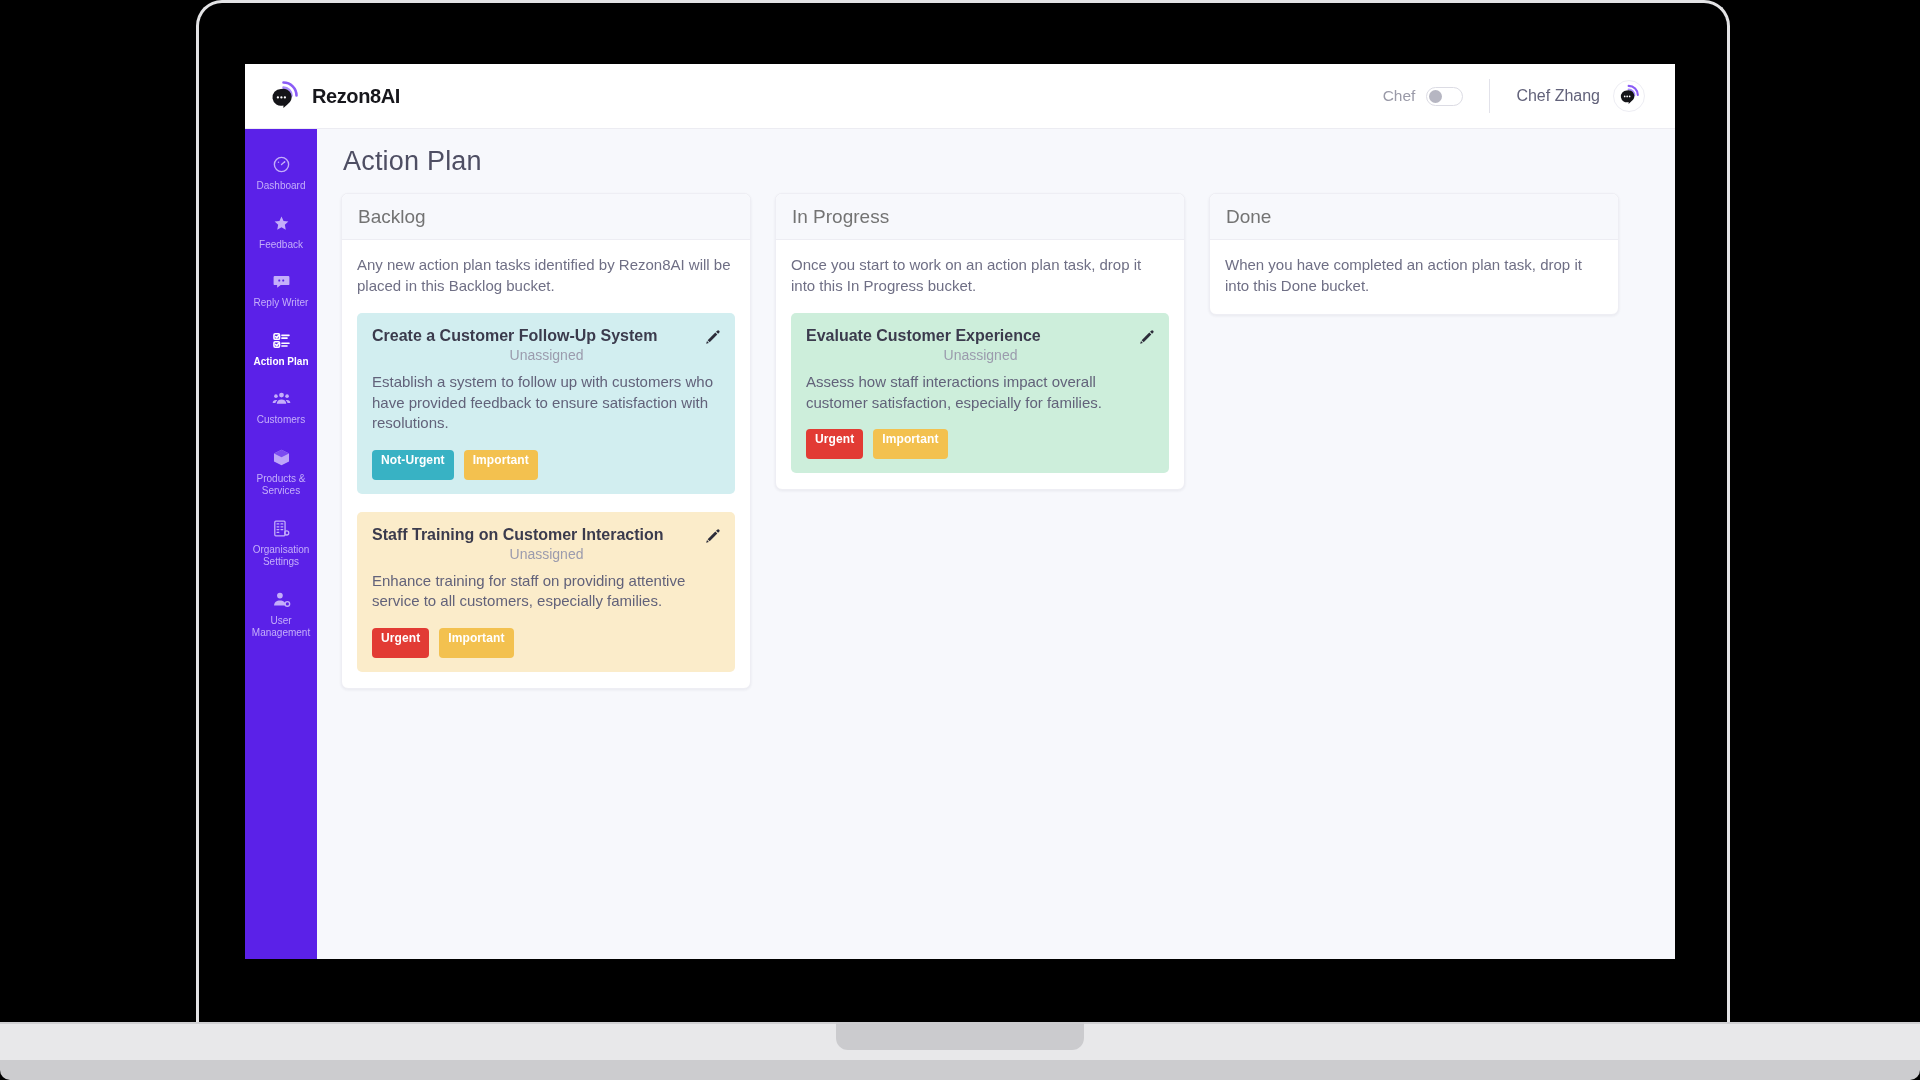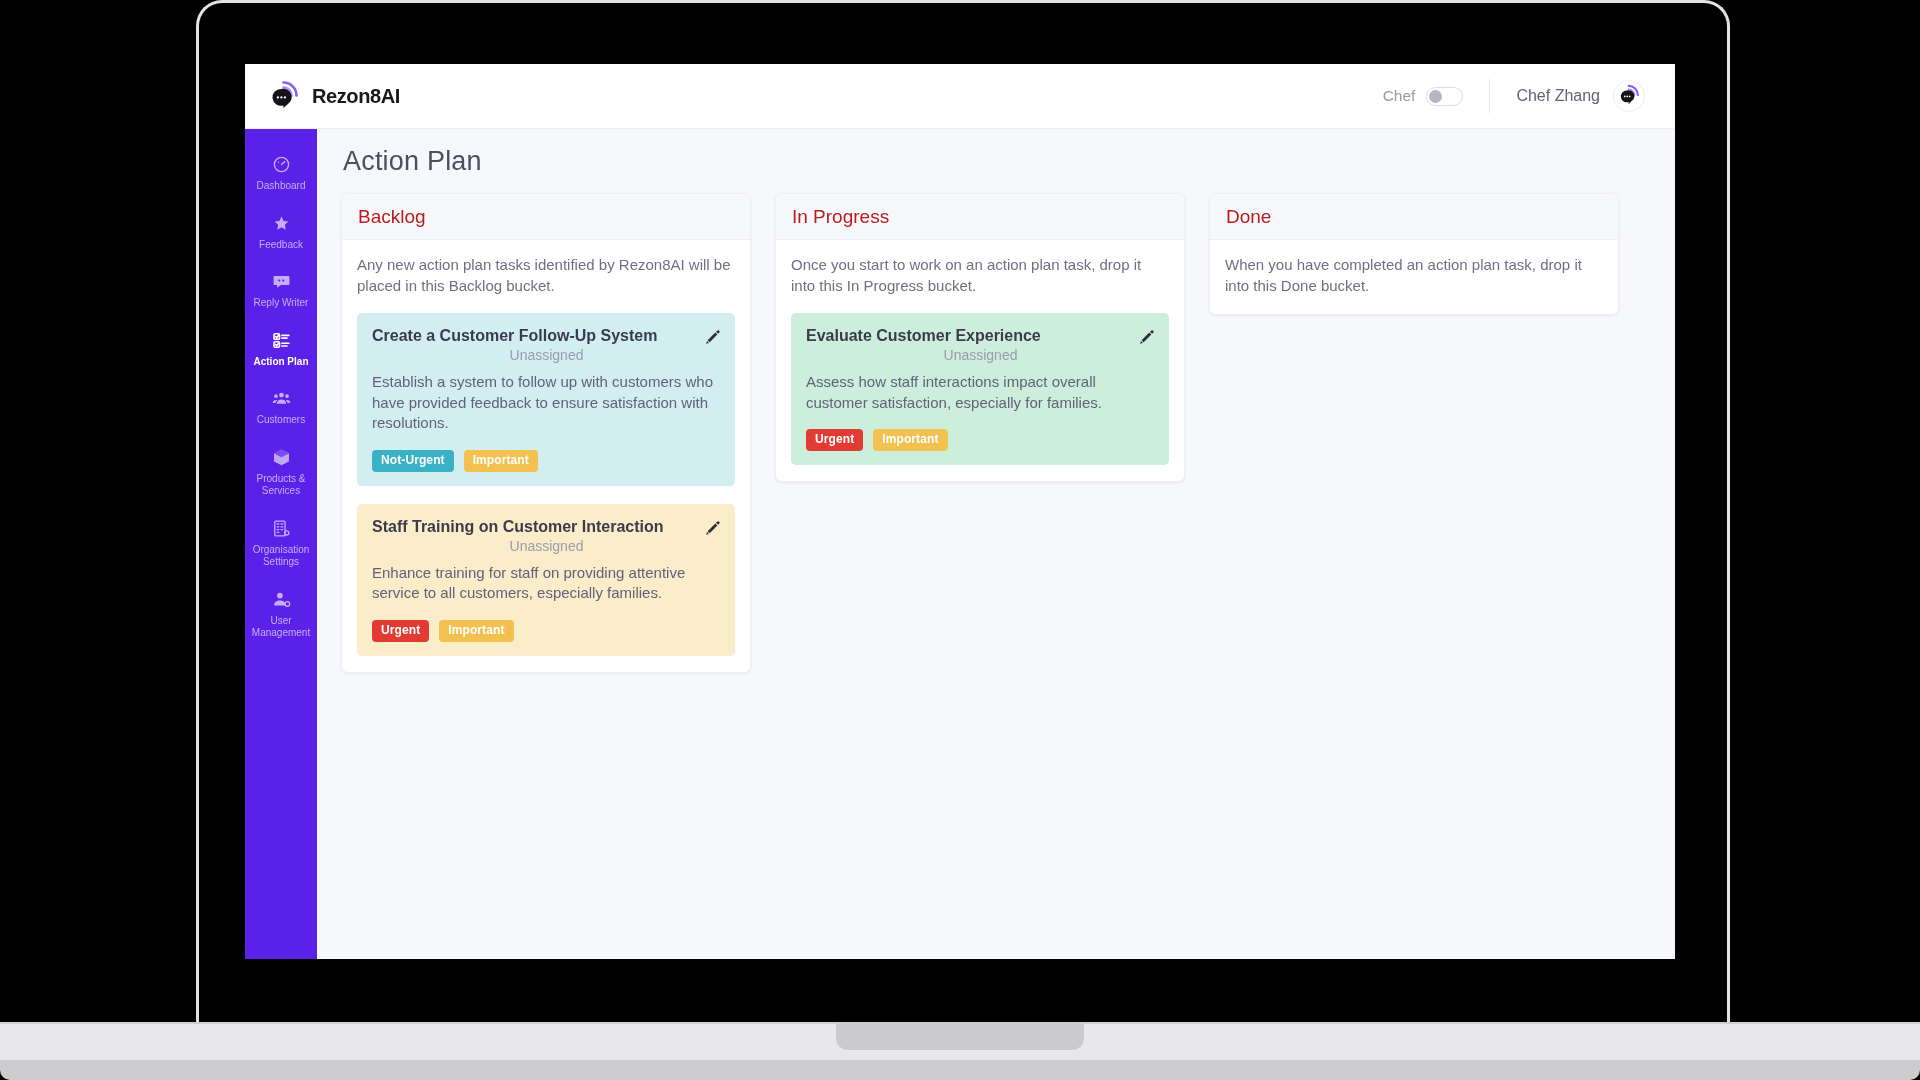--- a/index.html
+++ b/index.html
@@ -178,21 +178,21 @@
     overflow: hidden;
   }
   .column-header {
     background: #f7f8fc;
     padding: 12px 16px 11px 16px;
     border-bottom: 1px solid #ededf3;
   }
   .column-title {
     font-size: 19px;
     font-weight: 400;
-    color: #b91c1c;
+    color: #737373;
   }
   .column-body { padding: 14px 15px 16px 15px; }
   .column-hint {
     font-size: 15px;
     line-height: 21px;
     color: #6f6f85;
     margin-bottom: 17px;
   }
 
   
@@ -231,21 +231,21 @@
     line-height: 20.5px;
     color: #62627a;
     margin-top: 9px;
   }
   .tag-row { display: flex; gap: 10px; margin-top: 16px; }
   .tag {
     font-size: 12px;
     font-weight: 700;
     color: #ffffff;
     border-radius: 4px;
-    padding: 4px 9px 5px 9px;
+    padding: 4px 9px 13px 9px;
     line-height: 13px;
     letter-spacing: 0.1px;
   }
 </style>
 </head>
 <body>
 
 <div id="laptop-frame"></div>
 <div id="laptop-base"></div>
 <div id="trackpad-notch"></div>

